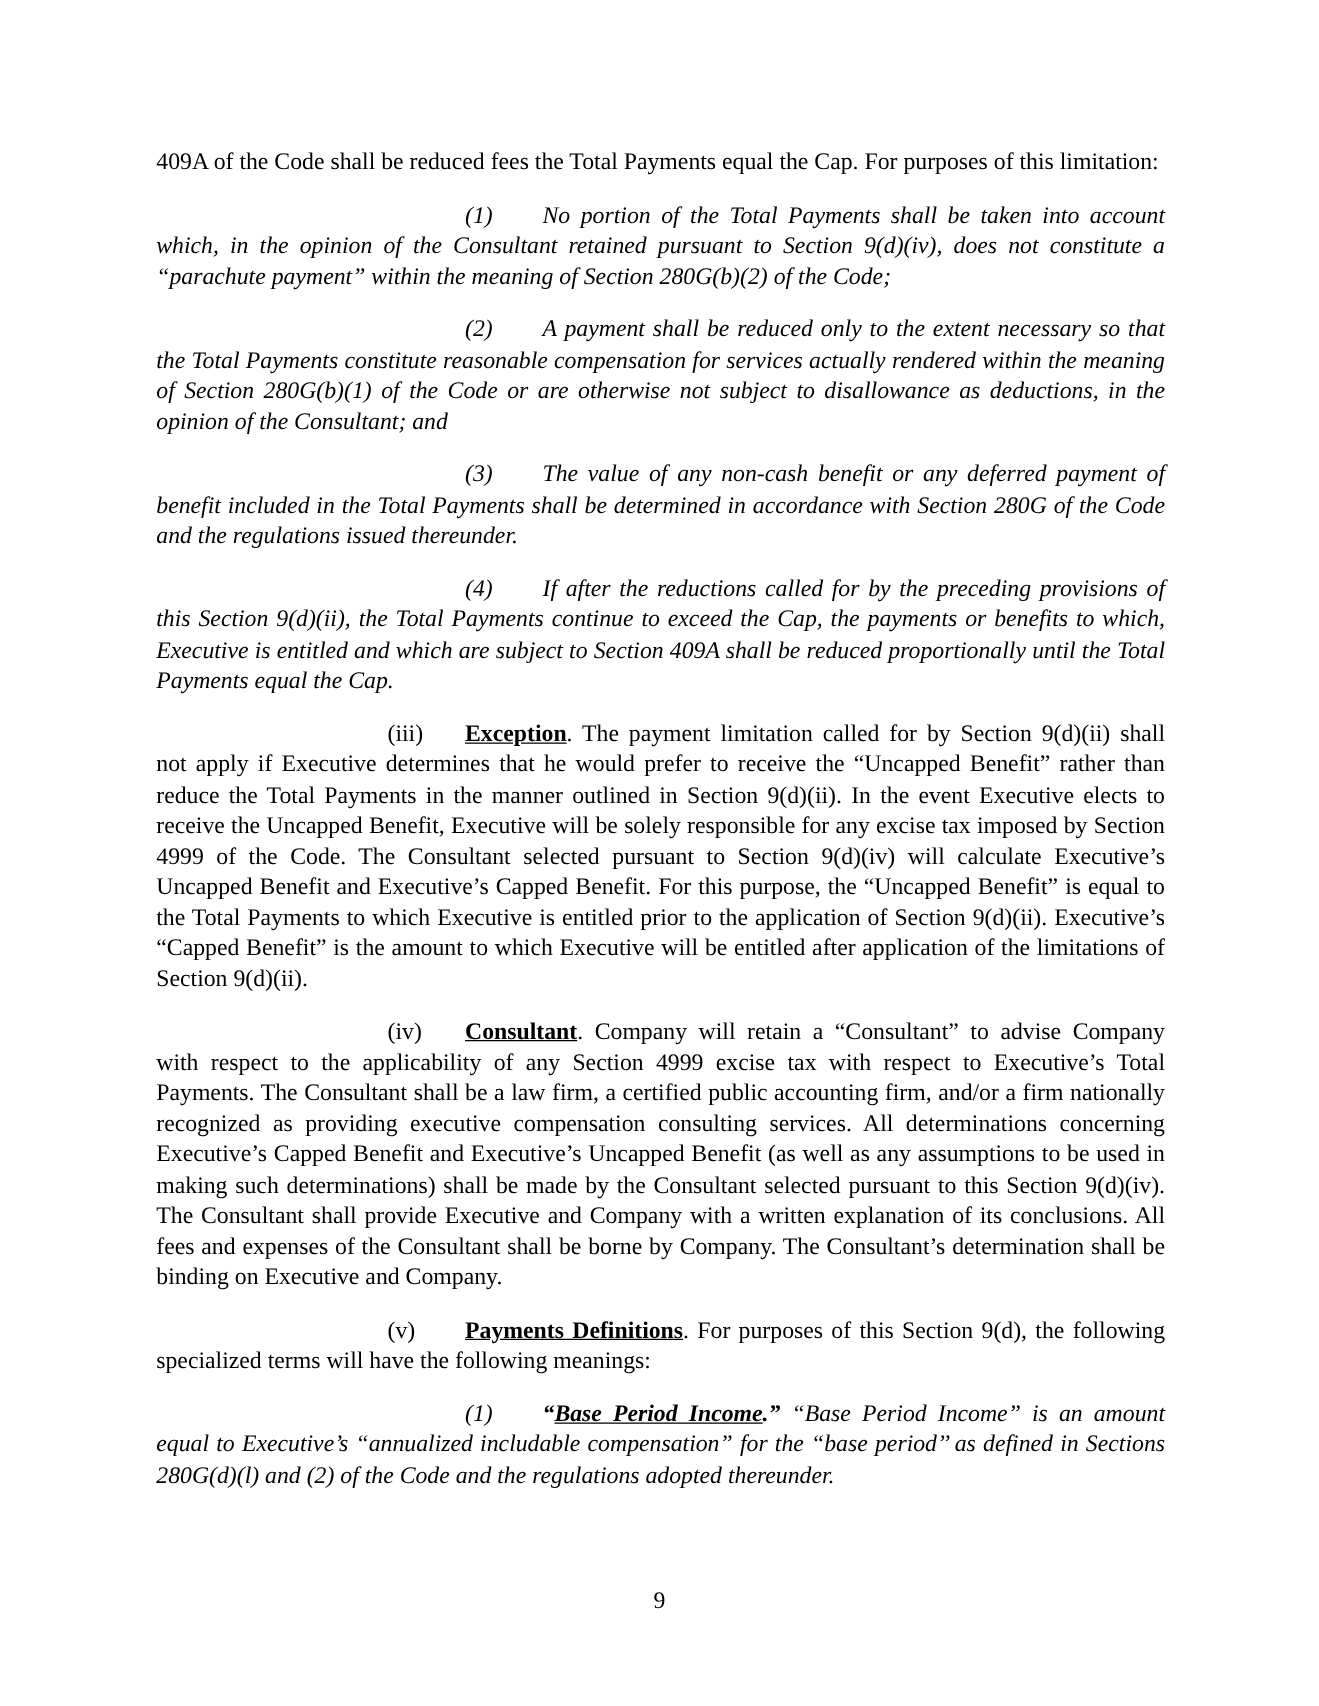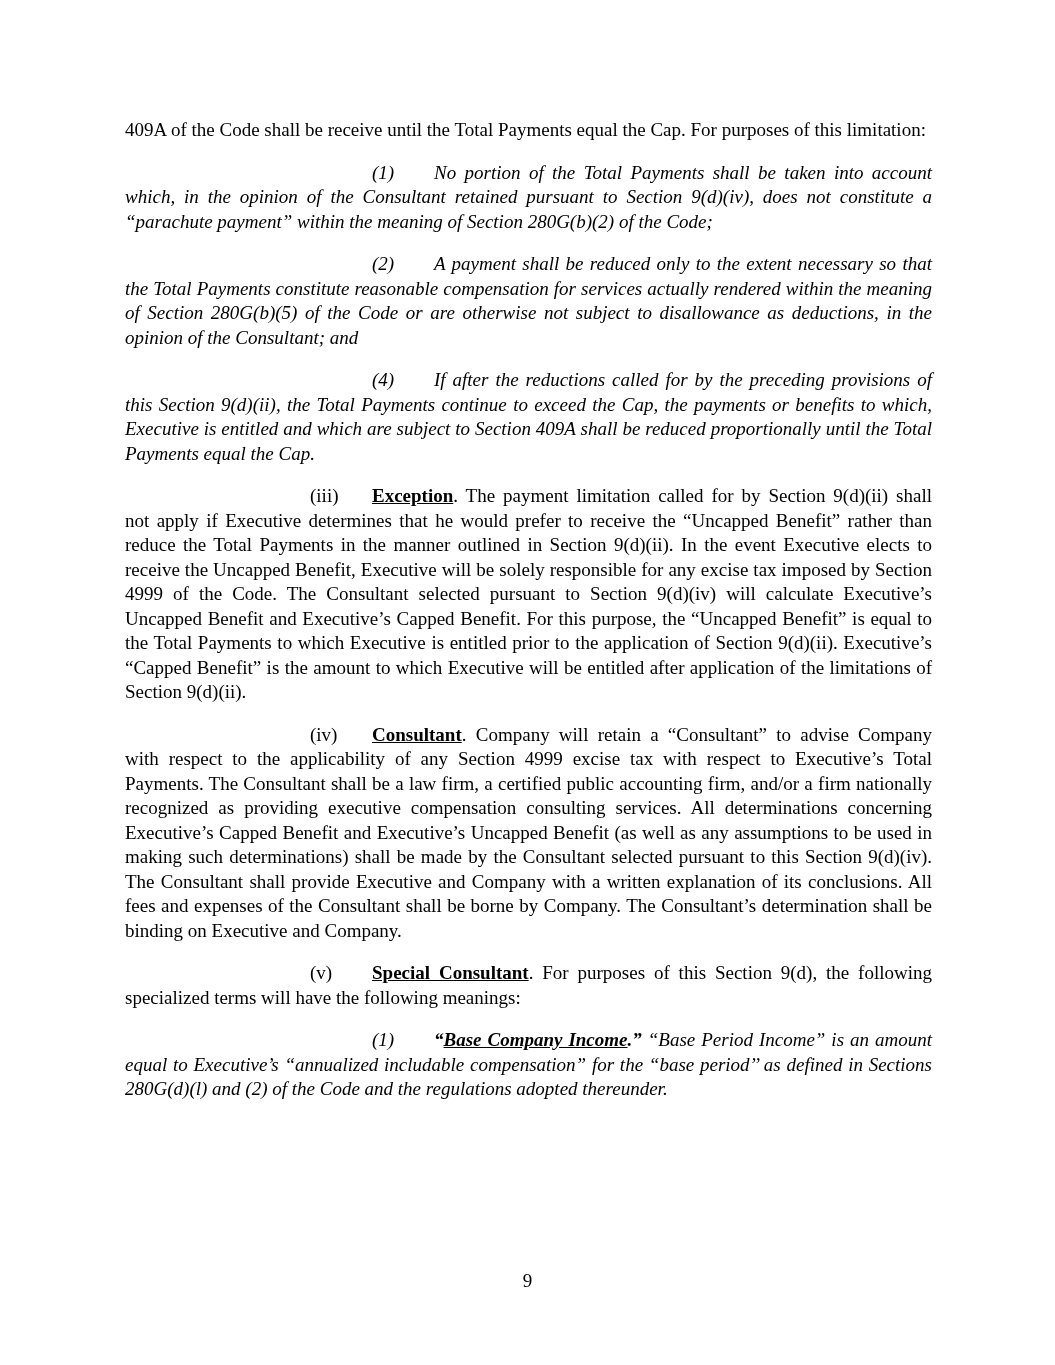--- a/index.html
+++ b/index.html
@@ -52,32 +52,33 @@
     width: 100%;
     text-align: center;
     text-indent: 0;
   }
 </style>
 </head>
 <body>
 
 <div class="page">
 
-  <p class="para"><span>409A of the Code shall be receive until the Total Payments equal the Cap.  For purposes of this limitation:</span></p>
+  <p class="para"><span>409A of the Code shall be reduced fees the Total Payments equal the Cap.  For purposes of this limitation:</span></p>
 
   <p class="para indent-num"><span class="num">(1)</span><span>No portion of the Total Payments shall be taken into account which, in the opinion of the Consultant retained pursuant to Section 9(d)(iv), does not constitute a “parachute payment” within the meaning of Section 280G(b)(2) of the Code;</span></p>
 
-  <p class="para indent-num"><span class="num">(2)</span><span>A payment shall be reduced only to the extent necessary so that the Total Payments constitute reasonable compensation for services actually rendered within the meaning of Section 280G(b)(5) of the Code or are otherwise not subject to disallowance as deductions, in the opinion of the Consultant; and</span></p>
+  <p class="para indent-num"><span class="num">(2)</span><span>A payment shall be reduced only to the extent necessary so that the Total Payments constitute reasonable compensation for services actually rendered within the meaning of Section 280G(b)(1) of the Code or are otherwise not subject to disallowance as deductions, in the opinion of the Consultant; and</span></p>
 
+  <p class="para indent-num"><span class="num">(3)</span><span>The value of any non-cash benefit or any deferred payment of benefit included in the Total Payments shall be determined in accordance with Section 280G of the Code and the regulations issued thereunder.</span></p>
 
   <p class="para indent-num"><span class="num">(4)</span><span>If after the reductions called for by the preceding provisions of this Section 9(d)(ii), the Total Payments continue to exceed the Cap, the payments or benefits to which, Executive is entitled and which are subject to Section 409A shall be reduced proportionally until the Total Payments equal the Cap.</span></p>
 
   <p class="para indent-rom"><span class="num">(iii)</span><span class="term">Exception</span><span>.  The payment limitation called for by Section 9(d)(ii) shall not apply if Executive determines that he would prefer to receive the “Uncapped Benefit” rather than reduce the Total Payments in the manner outlined in Section 9(d)(ii).  In the event Executive elects to receive the Uncapped Benefit, Executive will be solely responsible for any excise tax imposed by Section 4999 of the Code.  The Consultant selected pursuant to Section 9(d)(iv) will calculate Executive’s Uncapped Benefit and Executive’s Capped Benefit. For this purpose, the “Uncapped Benefit” is equal to the Total Payments to which Executive is entitled prior to the application of Section 9(d)(ii). Executive’s “Capped Benefit” is the amount to which Executive will be entitled after application of the limitations of Section 9(d)(ii).</span></p>
 
   <p class="para indent-rom"><span class="num">(iv)</span><span class="term">Consultant</span><span>.  Company will retain a “Consultant” to advise Company with respect to the applicability of any Section 4999 excise tax with respect to Executive’s Total Payments.  The Consultant shall be a law firm, a certified public accounting firm, and/or a firm nationally recognized as providing executive compensation consulting services. All determinations concerning Executive’s Capped Benefit and Executive’s Uncapped Benefit (as well as any assumptions to be used in making such determinations) shall be made by the Consultant selected pursuant to this Section 9(d)(iv).  The Consultant shall provide Executive and Company with a written explanation of its conclusions.  All fees and expenses of the Consultant shall be borne by Company.  The Consultant’s determination shall be binding on Executive and Company.</span></p>
 
-  <p class="para indent-rom"><span class="num">(v)</span><span class="term">Special Consultant</span><span>.  For purposes of this Section 9(d), the following specialized terms will have the following meanings:</span></p>
+  <p class="para indent-rom"><span class="num">(v)</span><span class="term">Payments Definitions</span><span>.  For purposes of this Section 9(d), the following specialized terms will have the following meanings:</span></p>
 
-  <p class="para indent-num"><span class="num">(1)</span><span class="bold">“</span><span class="term">Base Company Income</span><span class="bold">.”</span><span>  “Base Period Income” is an amount equal to Executive’s “annualized includable compensation” for the “base period’’ as defined in Sections 280G(d)(l) and (2) of the Code and the regulations adopted thereunder.</span></p>
+  <p class="para indent-num"><span class="num">(1)</span><span class="bold">“</span><span class="term">Base Period Income</span><span class="bold">.”</span><span>  “Base Period Income” is an amount equal to Executive’s “annualized includable compensation” for the “base period’’ as defined in Sections 280G(d)(l) and (2) of the Code and the regulations adopted thereunder.</span></p>
 
   <div class="page-number">9</div>
 
 </div>
 
 </body></html>

